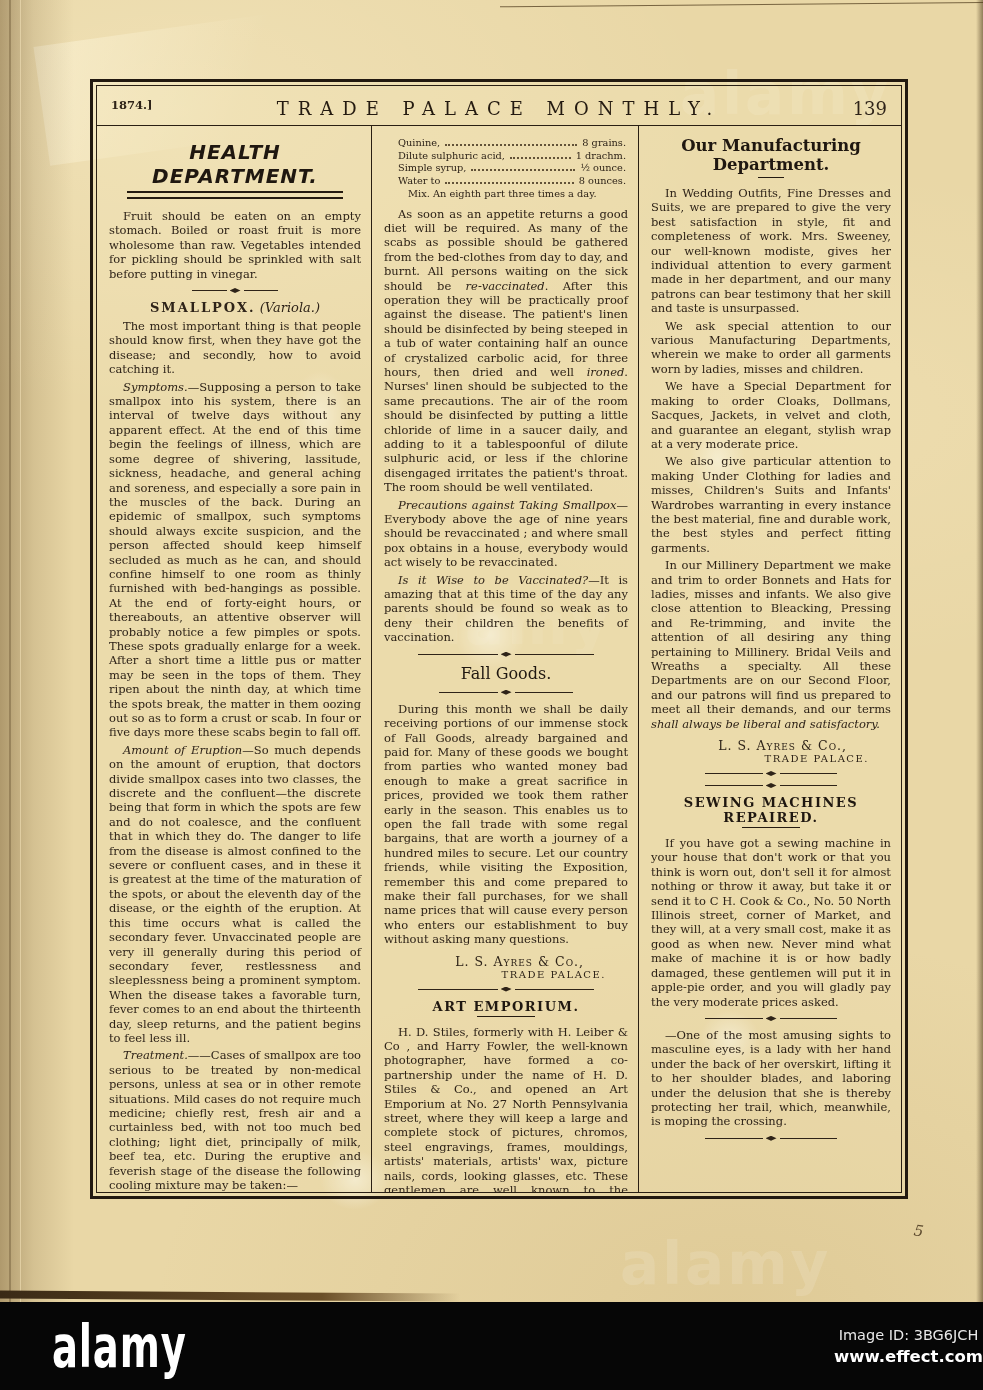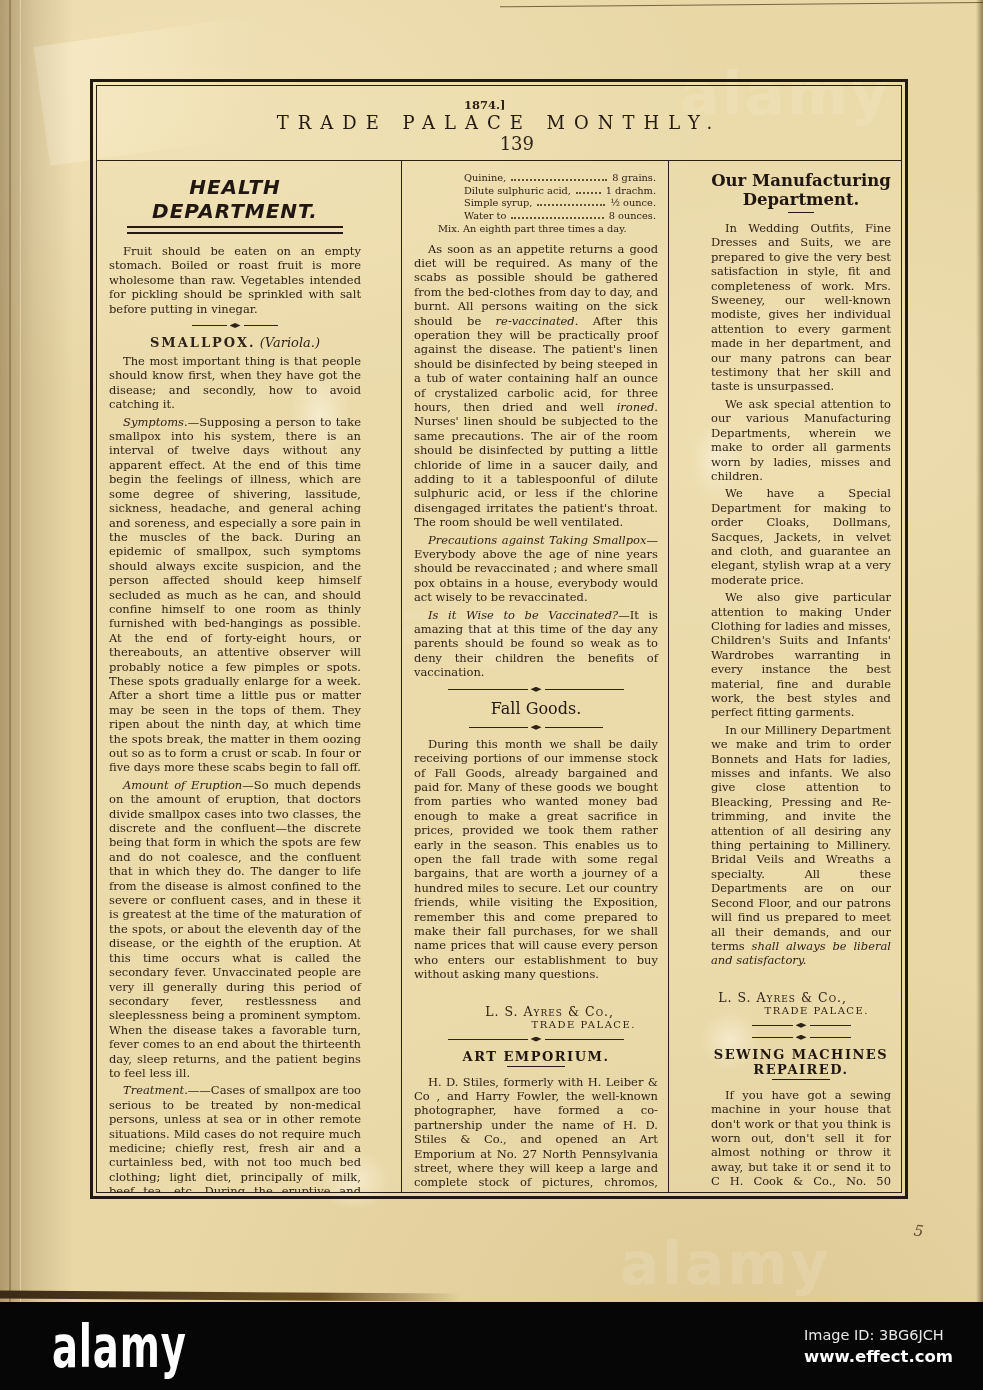--- a/index.html
+++ b/index.html
@@ -28,26 +28,26 @@
     background:radial-gradient(closest-side, rgba(255,255,248,.55), rgba(255,255,248,0));}
   .ghost{position:absolute;color:#fff;opacity:.13;font:bold 58px "DejaVu Sans",sans-serif;
     letter-spacing:3px;pointer-events:none;}
   .hand5{position:absolute;left:914px;top:1222px;font:italic 15px "DejaVu Serif",serif;
     color:#5d4a2e;transform:rotate(8deg);}
 
   
   .frame{position:absolute;left:90px;top:79px;width:812px;height:1114px;
     border:3px solid #221910;background:rgba(244,230,188,.25);}
   .frame-inner{position:absolute;inset:3px;border:1px solid #2a1f13;display:flex;flex-direction:column;}
-  .header{display:flex;align-items:center;padding:12px 14px 6px;border-bottom:1px solid #2a1f13;flex-direction:column;}
+  .header{display:flex;align-items:flex-start;padding:12px 14px 6px;border-bottom:1px solid #2a1f13;}
   .year{font-size:11.5px;font-weight:bold;width:70px;}
   .masthead{flex:1;text-align:center;font-size:18px;letter-spacing:9px;color:#241a10;}
   .pageno{width:70px;text-align:right;font-size:18px;}
 
-  .cols{flex:1;display:flex;overflow:hidden;gap:30px;}
+  .cols{flex:1;display:flex;overflow:hidden;}
   .col{overflow:hidden;padding:8px 10px 6px 12px;}
   .col1{width:252px;}
   .col2{width:244px;border-left:1px solid #2a1f13;border-right:1px solid #2a1f13;}
   .col3{flex:1;}
   .col p{margin:0 0 3px;text-indent:14px;text-align:justify;font-size:11.5px;line-height:14.4px;}
   .lead{font-style:italic;}
   .em{font-style:italic;}
 
   .dept-title{text-align:center;font:bold italic 20px "DejaVu Sans",sans-serif;
     letter-spacing:1px;margin:6px 0 3px;color:#1f1710;}
@@ -61,37 +61,37 @@
   .dash-sm{width:26px;border-top:1.5px solid #241a10;margin:3px auto 8px;}
   .mfg-title{text-align:center;font-weight:bold;font-size:16.5px;margin:2px 0 0;color:#1f1710;}
 
   .fancy{display:flex;align-items:center;margin:7px auto;}
   .fancy .line{flex:1;height:1px;background:#2e2318;}
   .fancy .dia{width:11px;height:5px;background:#2e2318;margin:0 3px;
     clip-path:polygon(50% 0,100% 50%,50% 100%,0 50%);}
   .w34{width:34%;} .w55{width:55%;} .w70{width:72%;}
 
   .rx{margin:3px 2px 6px 14px;font-size:9.8px;line-height:12.5px;}
-  .rx-line{display:flex;align-items:baseline;margin-left:36px;}
+  .rx-line{display:flex;align-items:baseline;}
   .rx-item{white-space:nowrap;}
   .rx-dots{flex:1;border-bottom:2px dotted #4a3a24;margin:0 5px 3px;opacity:.85;}
   .rx-qty{white-space:nowrap;}
   .rx-mix{margin-top:1px;text-indent:10px;}
 
-  .sig{margin:22px 0 3px;text-align:right;}
+  .sig{margin:7px 0 3px;text-align:right;}
   .sig .name{display:block;padding-right:44px;font-size:12.5px;font-variant:small-caps;letter-spacing:1px;}
   .sig .firm{display:block;padding-right:22px;font-size:10px;letter-spacing:1.5px;}
 
   
   .alamy-bar{position:absolute;left:0;top:1302px;width:983px;height:88px;background:#060606;
     display:flex;align-items:center;justify-content:space-between;
     font-family:"DejaVu Sans",sans-serif;color:#fff;}
   .alamy-logo{margin-left:52px;font-weight:bold;font-size:47px;letter-spacing:1px;
     transform:scaleY(1.25) scaleX(.82);transform-origin:left center;}
-  .alamy-right{margin-right:30px;text-align:left;}
+  .alamy-right{text-align:center;}
   .alamy-id{font-size:14.5px;color:#e8e8e8;margin-bottom:4px;}
   .alamy-url{font-size:16.5px;font-weight:bold;}
 </style>
 </head>
 <body>
 
 <div class="screen">
   <div class="fold"></div>
   <div class="spine"></div>
   <div class="crease-a"></div>

